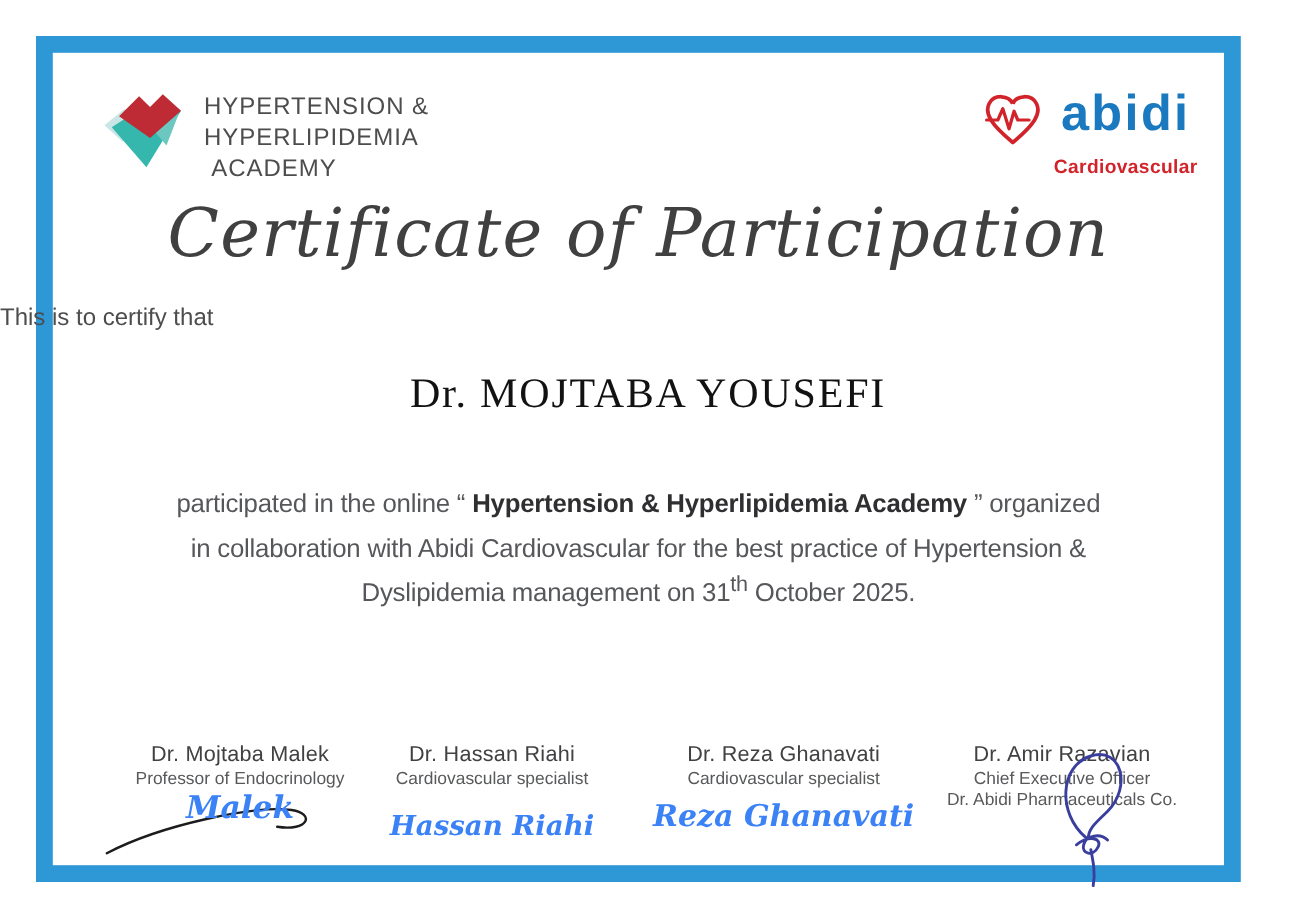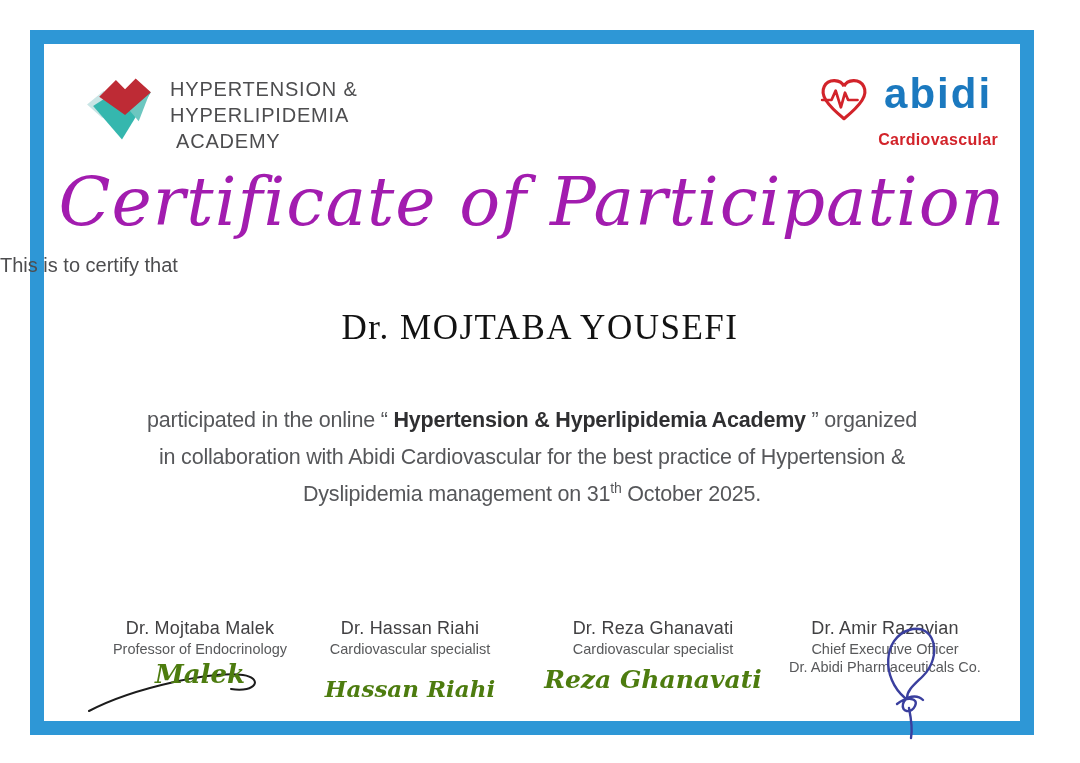--- a/index.html
+++ b/index.html
@@ -40,21 +40,21 @@
   .abidi-sub{
     font-size:16px;font-weight:700;color:#D2232A;
     margin-top:3px;letter-spacing:0.3px;
   }
   
   .title{
     position:absolute;left:0;right:0;top:162px;
     text-align:center;
     font-family:"DejaVu Serif",serif;
     font-style:italic;
-    font-size:68px;color:#a21caf;
+    font-size:56px;color:#404040;
     letter-spacing:1px;
   }
   .certify-line{
     position:absolute;left:0;right:0;top:254px;
     font-size:20px;color:#4D4D4F;
   }
   .recipient{
     position:absolute;left:0;right:0;top:308px;
     text-align:center;
     font-family:"Liberation Serif",serif;
@@ -62,32 +62,32 @@
     letter-spacing:1.5px;
     margin-left:16px;
   }
   .body-text{
     position:absolute;left:90px;right:90px;top:402px;
     text-align:center;
     font-size:21.5px;line-height:37px;
     color:#56575A;letter-spacing:-0.2px;
   }
   .body-text .bold{font-weight:700;color:#2F2F31;}
-  .body-text sup{font-size:14px;line-height:0;}
+  .body-text sup{font-size:18px;line-height:0;}
   
   .sig-col{
     position:absolute;top:618px;width:250px;
     text-align:center;
   }
   .sig-name{font-size:18px;color:#414042;letter-spacing:0.2px;}
   .sig-title{font-size:14.5px;color:#58595B;margin-top:2px;}
   .script{
     font-family:"DejaVu Serif",serif;
     font-style:italic;font-weight:700;
-    color:#4d7c0f;
+    color:#3b82f6;
   }
   .sig1-script{position:relative;height:56px;margin-top:2px;}
   .sig1-script .script{position:relative;z-index:2;font-size:26px;}
   .sig1-flourish{position:absolute;left:10px;top:6px;z-index:1;}
   .sig2-script{margin-top:18px;font-size:23px;}
   .sig3-script{margin-top:8px;font-size:25px;}
   .sig4-scribble{
     position:absolute;left:50%;top:4px;margin-left:-14px;
     z-index:3;pointer-events:none;
   }

